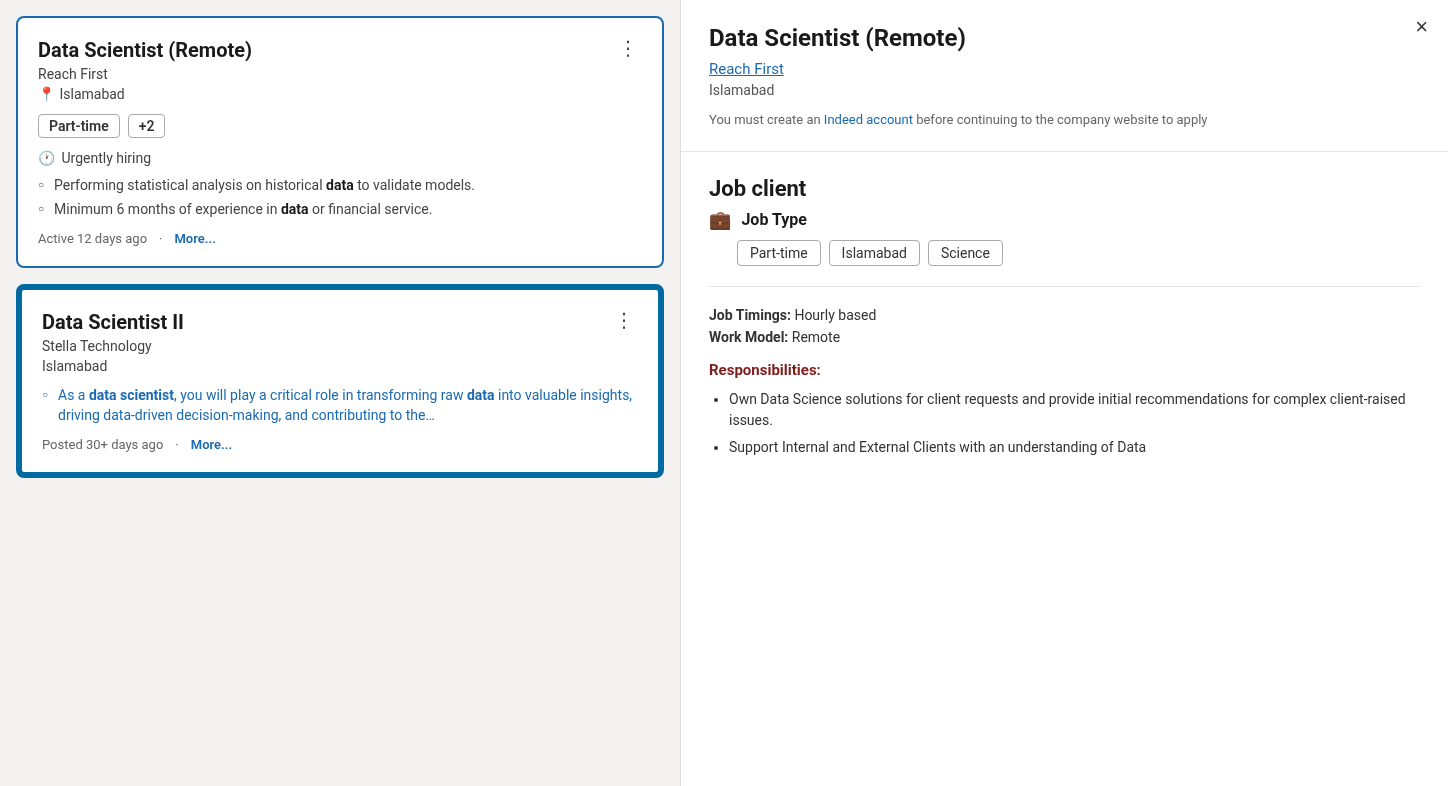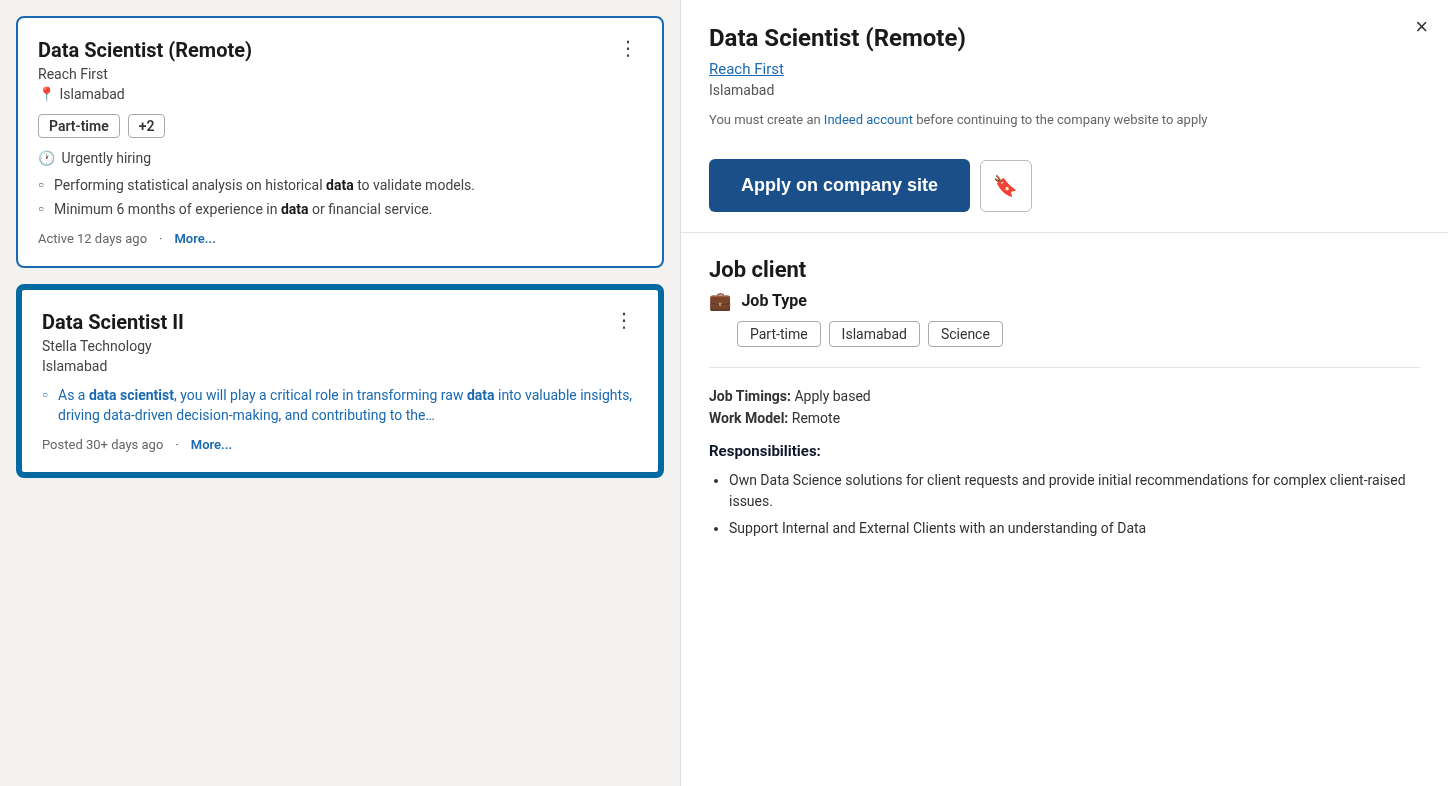--- a/index.html
+++ b/index.html
@@ -190,21 +190,21 @@
 
     .right-location {
       color: #555;
       font-size: 14px;
       margin-bottom: 14px;
     }
 
     .alert-text {
       font-size: 13px;
       color: #666;
-      margin-bottom: 32px;
+      margin-bottom: 4px;
     }
 
     .alert-text a {
       color: #1a6ab1;
       text-decoration: none;
     }
 
     .action-row {
       display: flex;
       gap: 10px;
@@ -315,21 +315,21 @@
       margin-bottom: 6px;
     }
 
     .detail-row strong {
       font-weight: 700;
     }
 
     .responsibilities-title {
       font-size: 15px;
       font-weight: 700;
-      color: #0f172a;
+      color: #7f1d1d;
       margin-top: 16px;
       margin-bottom: 10px;
     }
 
     .resp-list {
       list-style: disc;
       padding-left: 20px;
     }
 
     .resp-list li {
@@ -421,46 +421,40 @@
     <button class="close-btn">×</button>
 
     <div class="right-job-title">Data Scientist (Remote)</div>
     <a class="right-company-link">Reach First</a>
     <div class="right-location">Islamabad</div>
 
     <div class="alert-text">
       You must create an <a>Indeed account</a> before continuing to the company website to apply
     </div>
 
-    <div class="action-row">
-      <button class="apply-btn">Apply on company site</button>
-      <button class="save-btn">
-        <span>🔖</span>
-      </button>
-    </div>
   </div>
 
   <div class="right-content">
     <div class="section-title">Job client</div>
 
     <div class="job-type-section">
       <div class="job-type-label">
         <span class="job-type-icon">💼</span>
         <span>Job Type</span>
       </div>
       <div class="job-type-tags">
         <span class="job-type-tag">Part-time</span>
         <span class="job-type-tag">Islamabad</span>
         <span class="job-type-tag">Science</span>
       </div>
     </div>
 
     <div class="detail-row">
       <strong>Job Timings:</strong>
-      <span>Apply based</span>
+      <span>Hourly based</span>
     </div>
     <div class="detail-row">
       <strong>Work Model:</strong>
       <span>Remote</span>
     </div>
 
     <div class="responsibilities-title">Responsibilities:</div>
     <ul class="resp-list">
       <li>Own Data Science solutions for client requests and provide initial recommendations for complex client-raised issues.</li>
       <li>Support Internal and External Clients with an understanding of Data</li>

